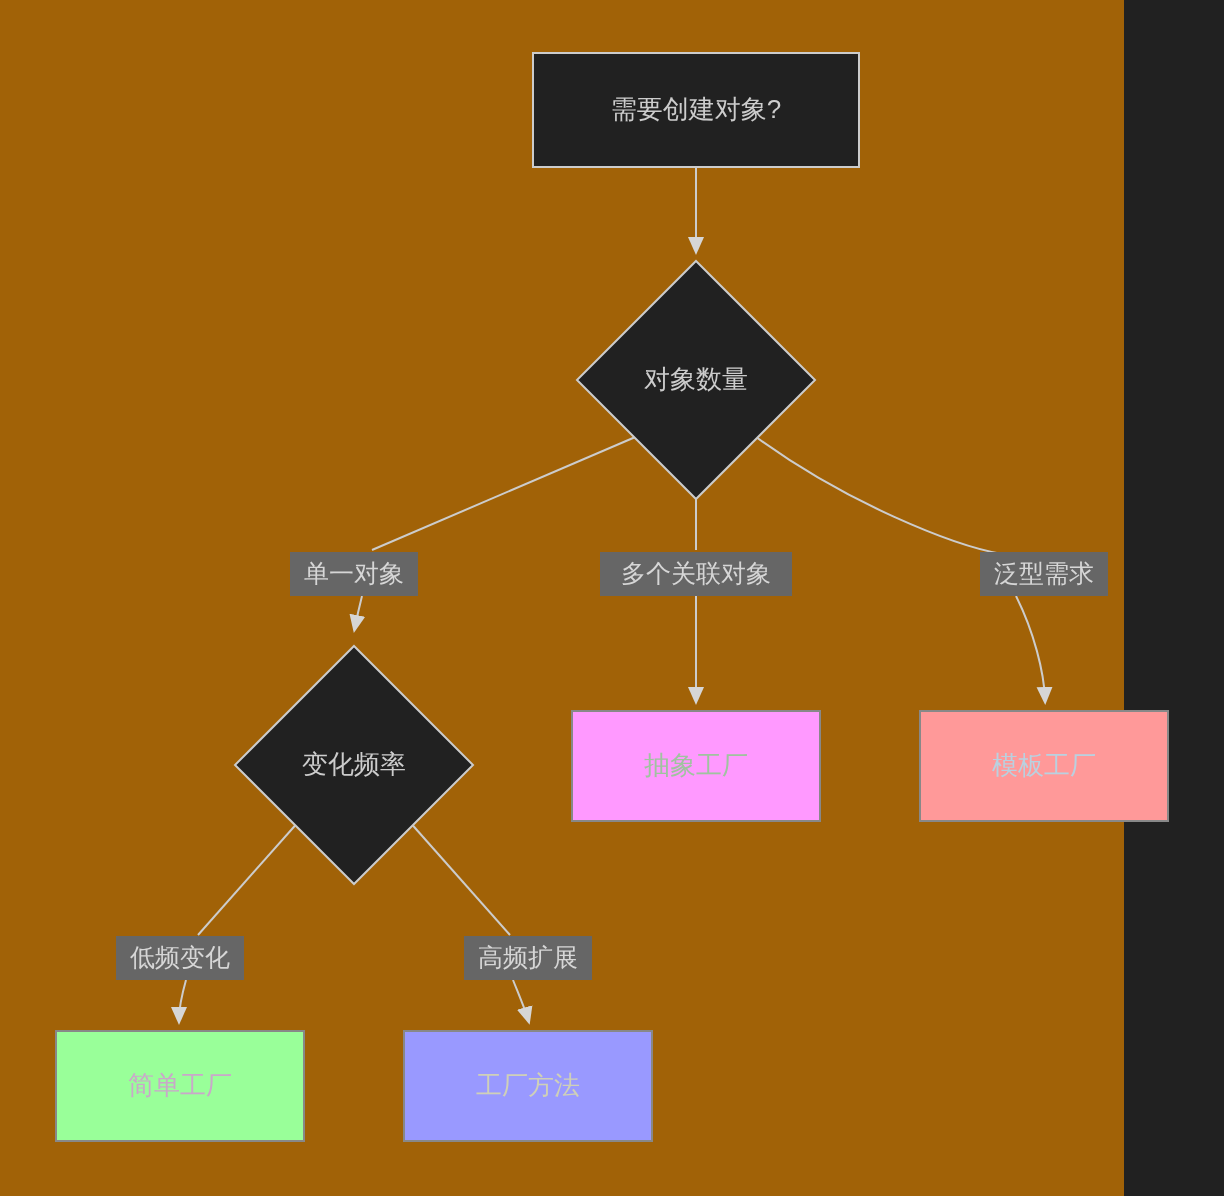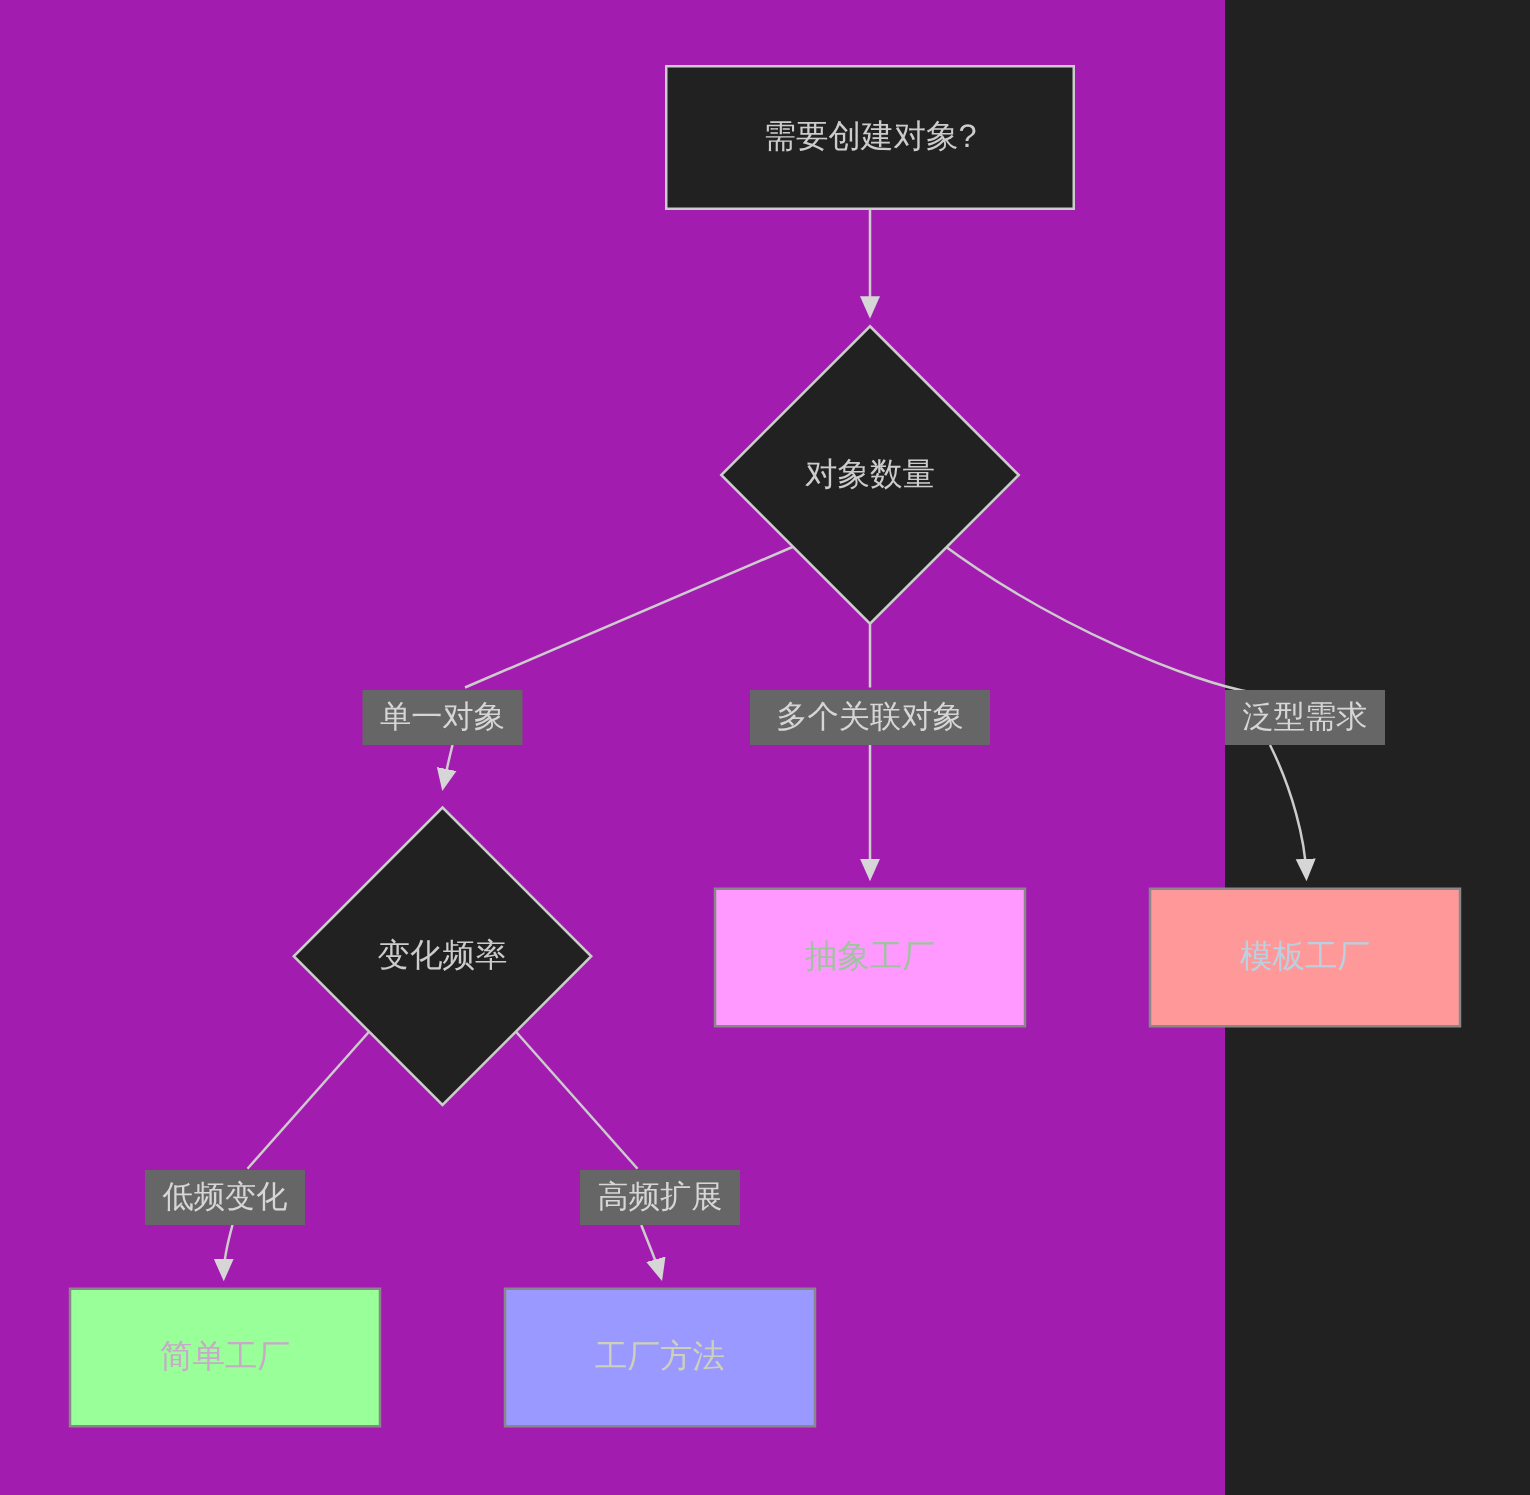--- a/index.html
+++ b/index.html
@@ -9,23 +9,23 @@
     background: #212121;
   }
   body {
     width: 1224px;
     height: 1196px;
     overflow: hidden;
     font-family: "Liberation Sans", "DejaVu Sans", sans-serif;
   }
   #diagram-root {
     position: relative;
-    width: 980px;
+    width: 1124px;
     height: 1196px;
-    background: #a21caf;
+    background: #a16207;
   }
   svg#flowchart {
     display: block;
     width: 1224px;
     height: 1196px;
   }
   .node-shape {
     fill: #212121;
     stroke: #cccccc;
     stroke-width: 2;

